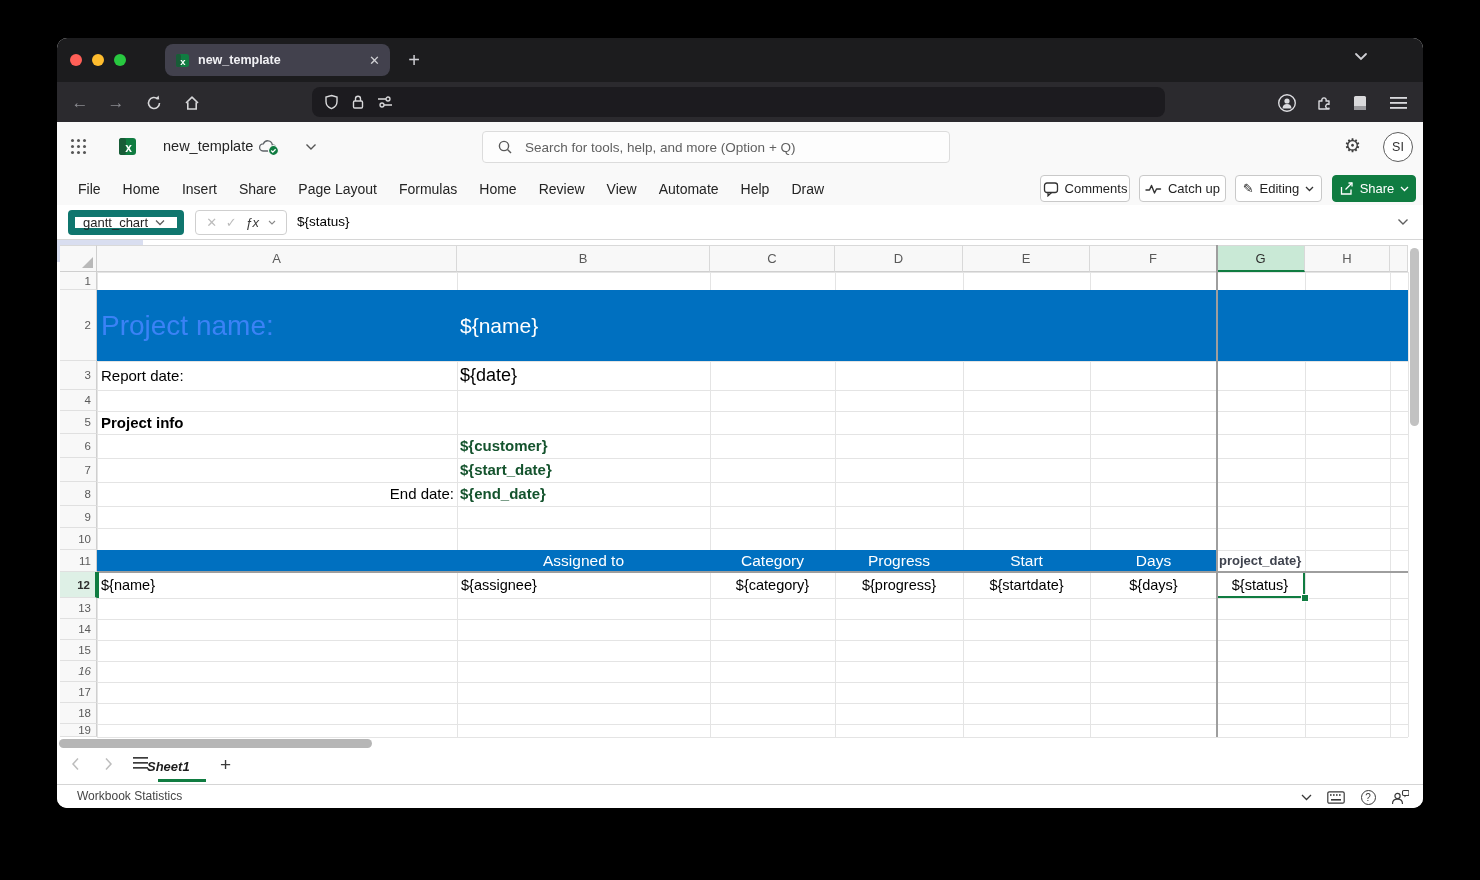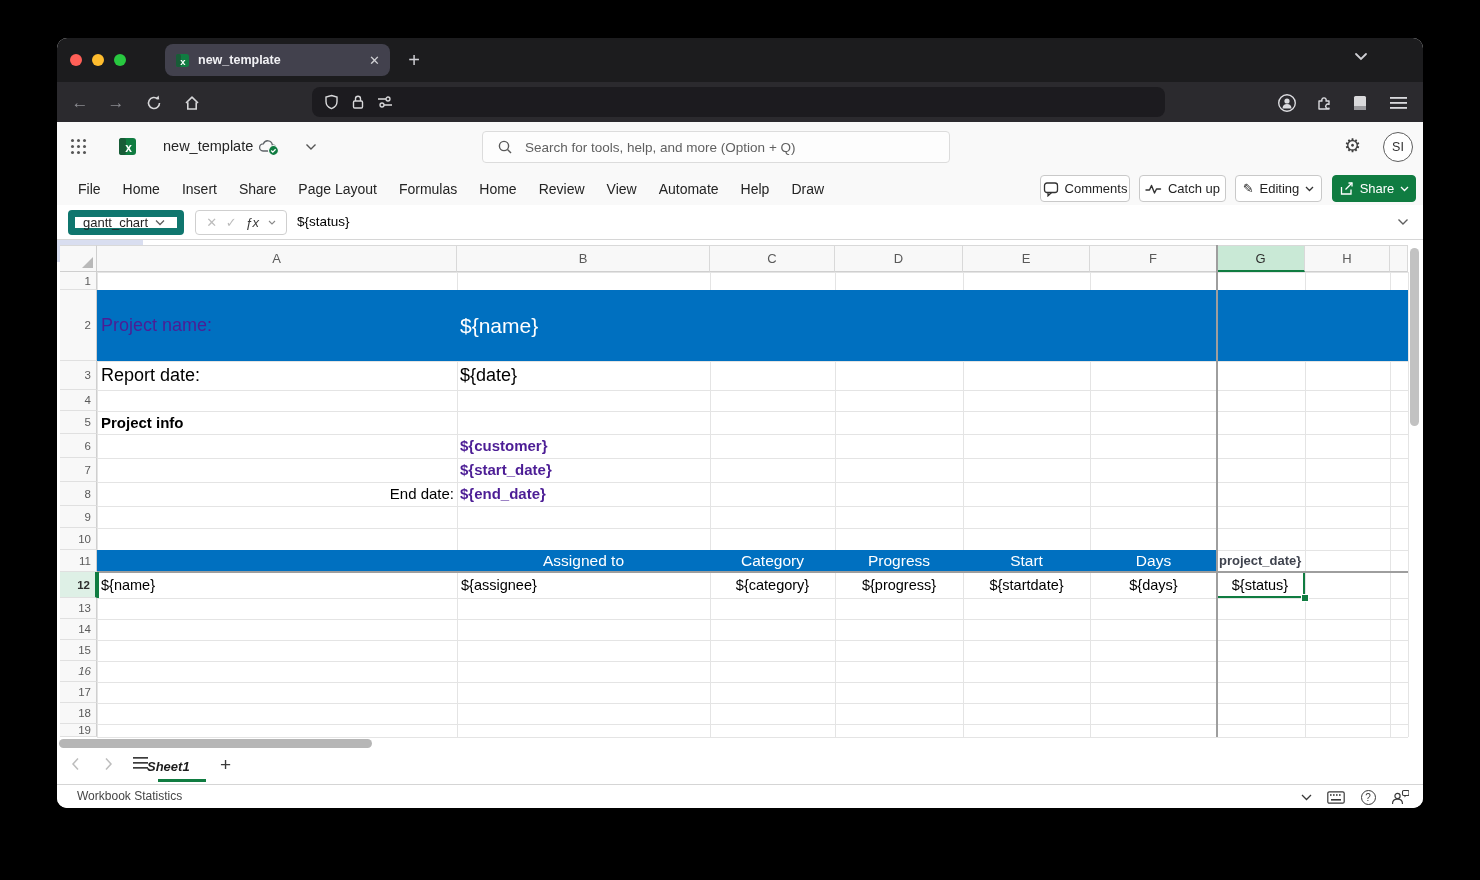--- a/index.html
+++ b/index.html
@@ -89,27 +89,27 @@
   .c{position:absolute;z-index:5;white-space:nowrap;display:flex;align-items:center;}
   .r11{height:22px;top:310px;color:#fff;font-size:15.5px;}
   .r12{height:26px;top:332px;color:#000;font-size:14.5px;}
   .thumbv{position:absolute;left:1353px;top:8px;width:9px;height:178px;background:#c2c2c2;
     border-radius:5px;z-index:6;}
   .thumbh{position:absolute;left:2px;top:499px;width:313px;height:9px;background:#b6b6b6;
     border-radius:5px;z-index:6;}
 
   
   .t{position:absolute;z-index:5;white-space:nowrap;}
-  #a2l{left:44px;top:50px;height:52px;line-height:71px;font-size:18px;color:#4c1d95;}
+  #a2l{left:44px;top:50px;height:52px;line-height:71px;font-size:28px;color:#3b82f6;}
   #b2v{left:403px;top:50px;height:71px;line-height:71px;font-size:21px;color:#fff;}
-  #a3l{left:44px;top:121px;height:29px;line-height:29px;font-size:18px;color:#000;}
+  #a3l{left:44px;top:121px;height:29px;line-height:29px;font-size:15px;color:#000;}
   #b3v{left:403px;top:121px;height:29px;line-height:29px;font-size:18px;color:#000;}
   #a5l{left:44px;top:171px;height:23px;line-height:23px;font-size:15px;font-weight:bold;color:#000;}
   .lblA{left:40px;width:357px;text-align:right;font-size:15px;color:#000;}
-  .valB{left:403px;font-size:15px;font-weight:bold;color:#4c1d95;}
+  .valB{left:403px;font-size:15px;font-weight:bold;color:#14532d;}
   .h24{height:24px;line-height:24px;}
   #g11{left:1161px;top:310px;width:86px;height:22px;background:#d9def0;z-index:4;}
   #g11t{left:1162px;top:310px;height:22px;line-height:22px;font-size:13px;font-weight:600;
     color:#3f434e;z-index:5;}
 
   
   #sheetbar{position:absolute;left:0;top:712px;width:100%;height:34px;background:#fff;}
   .sbi{position:absolute;top:7px;display:flex;align-items:center;justify-content:center;}
   #sheettab{position:absolute;left:90px;top:0;height:33px;line-height:33px;font-size:13px;
     font-weight:bold;color:#1d1d1d;font-style:italic;}

